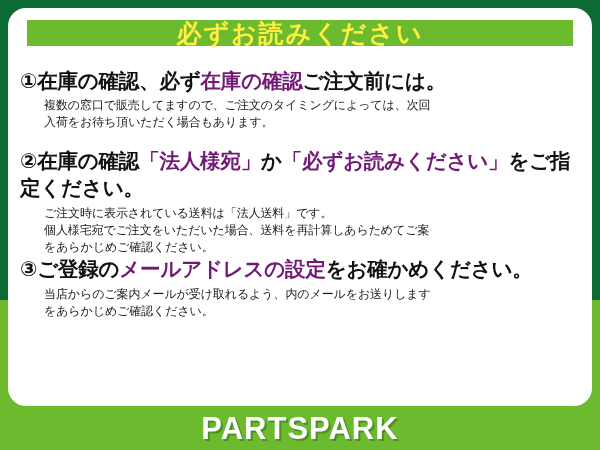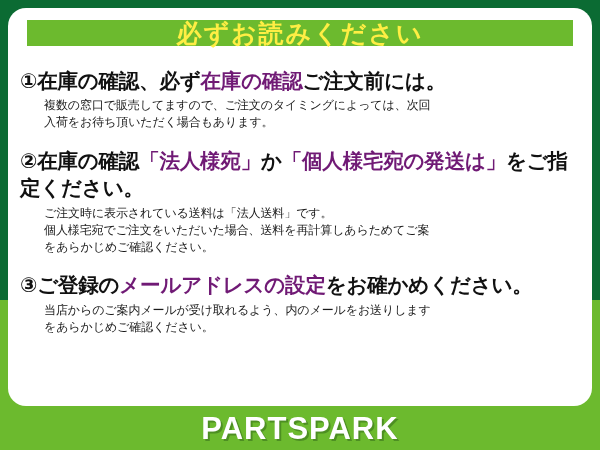--- a/index.html
+++ b/index.html
@@ -98,21 +98,21 @@
     letter-spacing: -0.1px;
   }
   .sec-body div {
     white-space: nowrap;
   }
 
   #section-1 { margin-top: 0px; }
   #section-1 .sec-body { margin-top: 3px; }
   #section-2 { margin-top: 17px; }
   #section-2 .sec-body { margin-top: 4px; }
-  #section-3 { margin-top: 16px; }
+  #section-3 { }
   #section-3 .sec-body { margin-top: 4px; }
 
   #brand {
     position: absolute;
     left: 0;
     top: 406px;
     width: 600px;
     height: 44px;
     display: flex;
     align-items: center;
@@ -147,21 +147,21 @@
           <span>①</span><span>在庫の確認、必ず</span><span class="hl">在庫の確認</span><span>ご注文前には。</span>
         </div>
         <div class="sec-body">
           <div>複数の窓口で販売してますので、ご注文のタイミングによっては、次回</div>
           <div>入荷をお待ち頂いただく場合もあります。</div>
         </div>
       </div>
 
       <div class="section" id="section-2">
         <div class="sec-heading wrap">
-          <span>②</span><span>在庫の確認</span><span class="hl">「法人様宛」</span><span>か</span><span class="hl">「個人様宅宛の発送は」</span><span>をご指定ください。</span>
+          <span>②</span><span>在庫の確認</span><span class="hl">「法人様宛」</span><span>か</span><span class="hl">「必ずお読みください」</span><span>をご指定ください。</span>
         </div>
         <div class="sec-body">
           <div>ご注文時に表示されている送料は「法人送料」です。</div>
           <div>個人様宅宛でご注文をいただいた場合、送料を再計算しあらためてご案</div>
           <div>をあらかじめご確認ください。</div>
         </div>
       </div>
 
       <div class="section" id="section-3">
         <div class="sec-heading">

